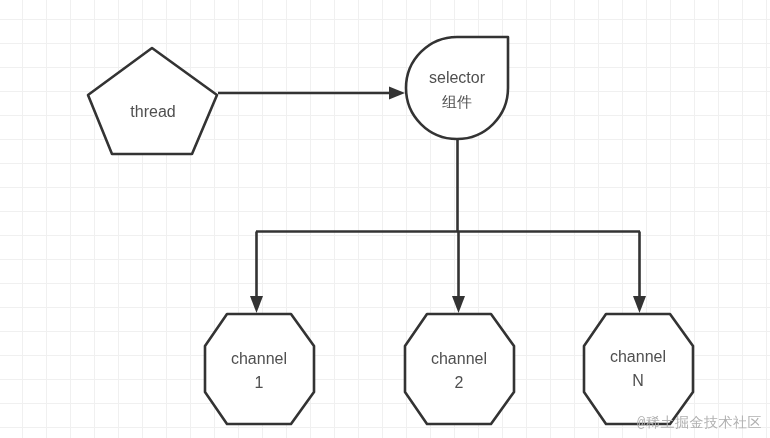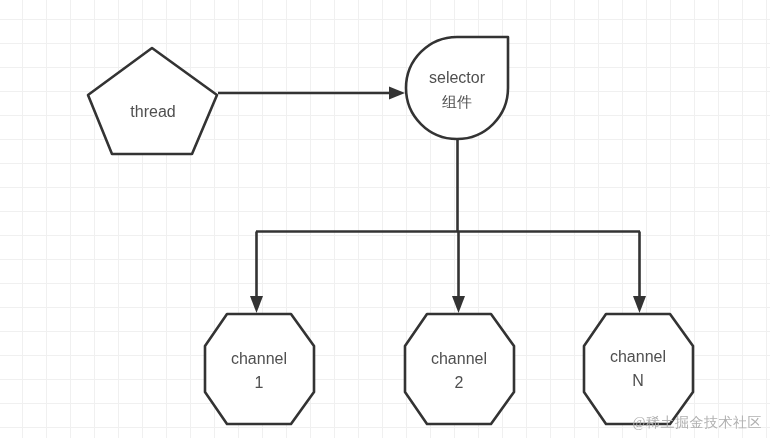--- a/index.html
+++ b/index.html
@@ -52,21 +52,21 @@
     dominant-baseline: middle;
   }
   .node-label.cjk {
     font-family: "DejaVu Sans", "Liberation Sans", sans-serif;
     font-size: 15px;
   }
   .watermark {
     position: absolute;
     right: 8px;
     bottom: 6px;
-    font-family: Liberation Serif, serif;
+    font-family: Liberation Mono, monospace;
     font-size: 14px;
     color: #b0b0b0;
     letter-spacing: 0.5px;
     white-space: nowrap;
     pointer-events: none;
   }
 </style>
 </head>
 <body>
 

